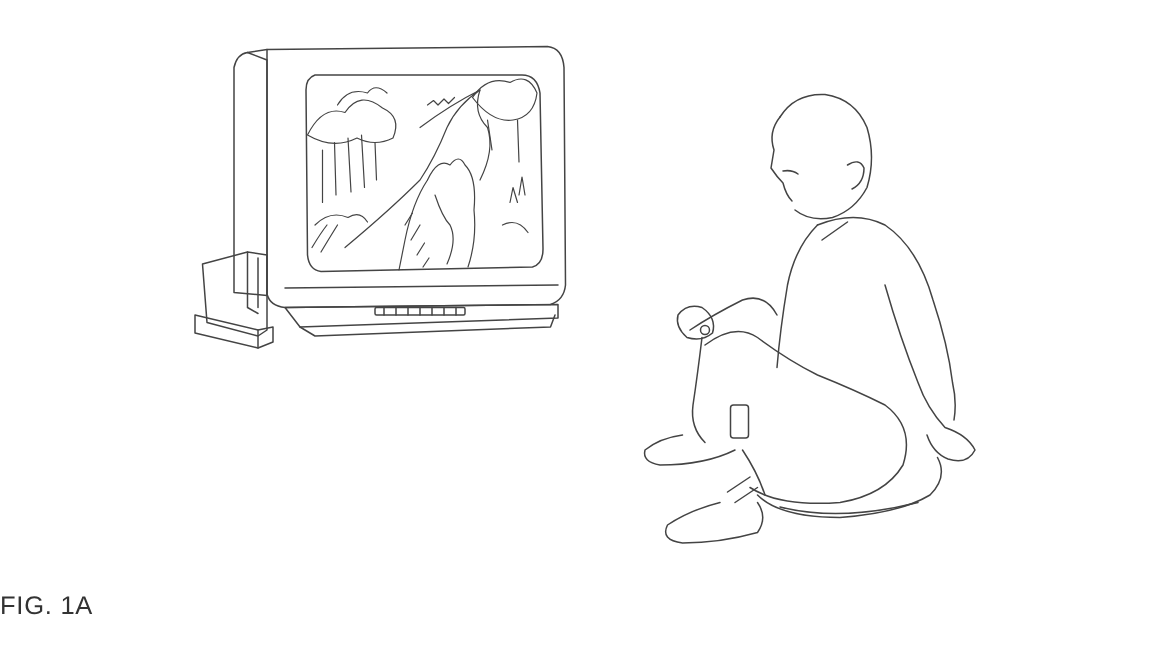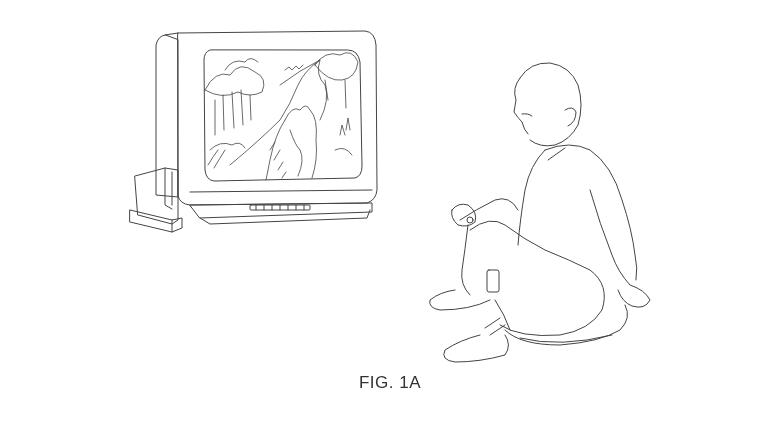--- a/index.html
+++ b/index.html
@@ -1,18 +1,18 @@
 <!DOCTYPE html>
 <html><head>
 <meta charset="utf-8">
 <style>
   html,body{margin:0;padding:0;background:#fff;}
   .page{position:relative;width:780px;height:438px;background:#fff;overflow:hidden;}
   svg{position:absolute;left:0;top:0;}
-  .caption{position:absolute;left:0;width:780px;top:373px;text-align:center;
+  .caption{position:absolute;left:0;width:780px;top:394px;text-align:left;
     font-family:"Liberation Sans",sans-serif;font-size:17px;color:#333;letter-spacing:0.5px;}
 </style>
 </head>
 <body>
 
 <div class="page">
 <svg width="780" height="438" viewBox="0 0 780 438" fill="none" stroke="#444" stroke-width="1" stroke-linejoin="round" stroke-linecap="round">
 
   <g>
     <path d="M165 35 Q158 36 156 45 L156 195 L178 197 L178 40 Z"></path>

